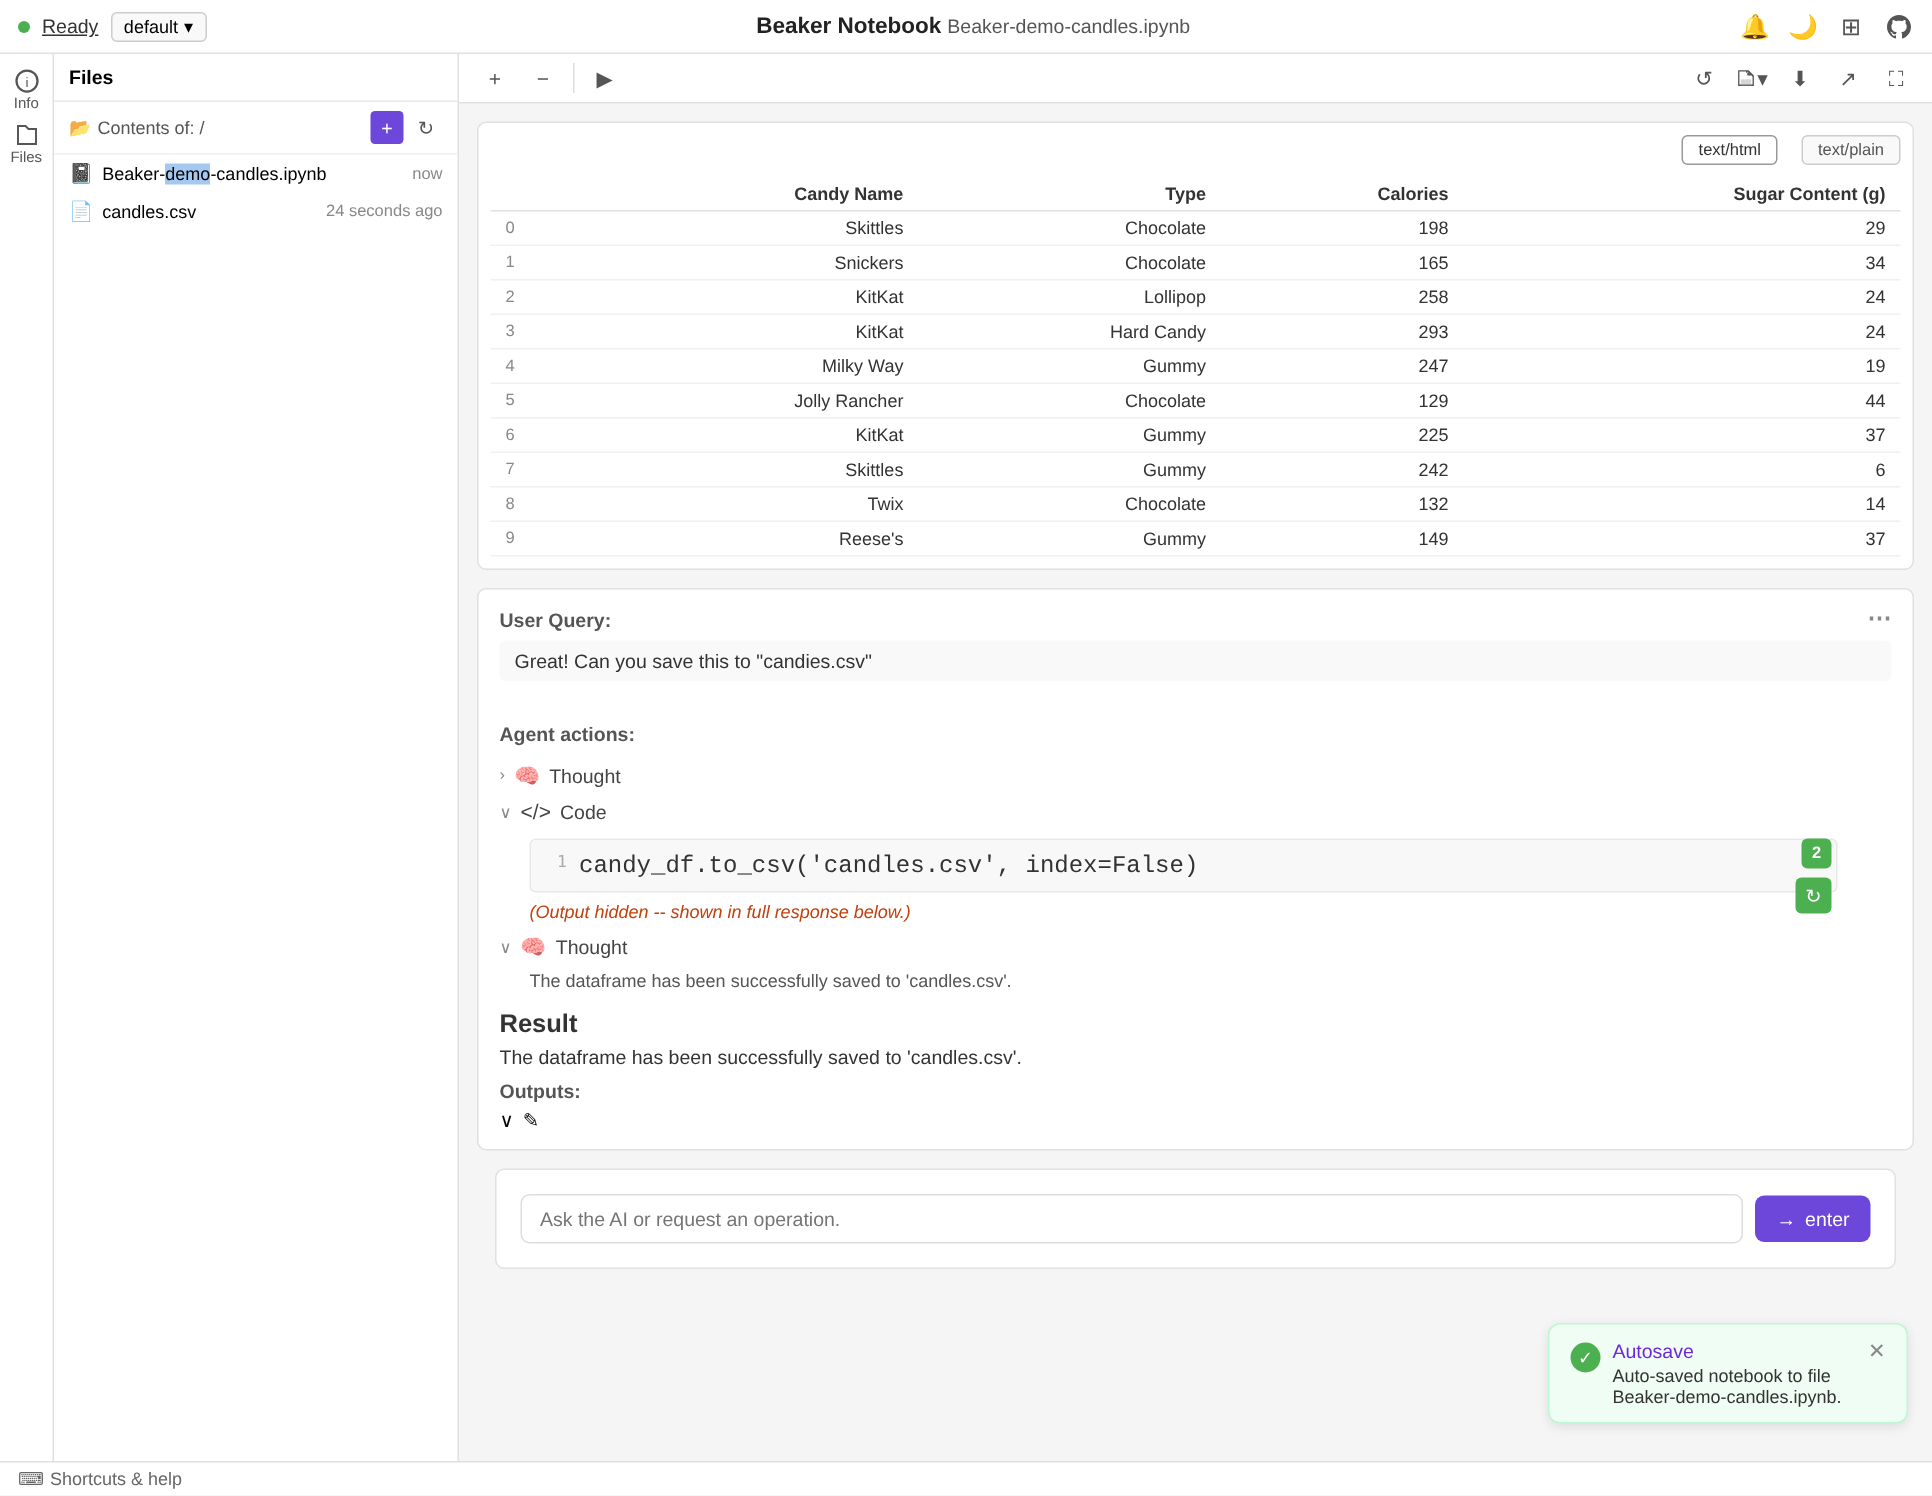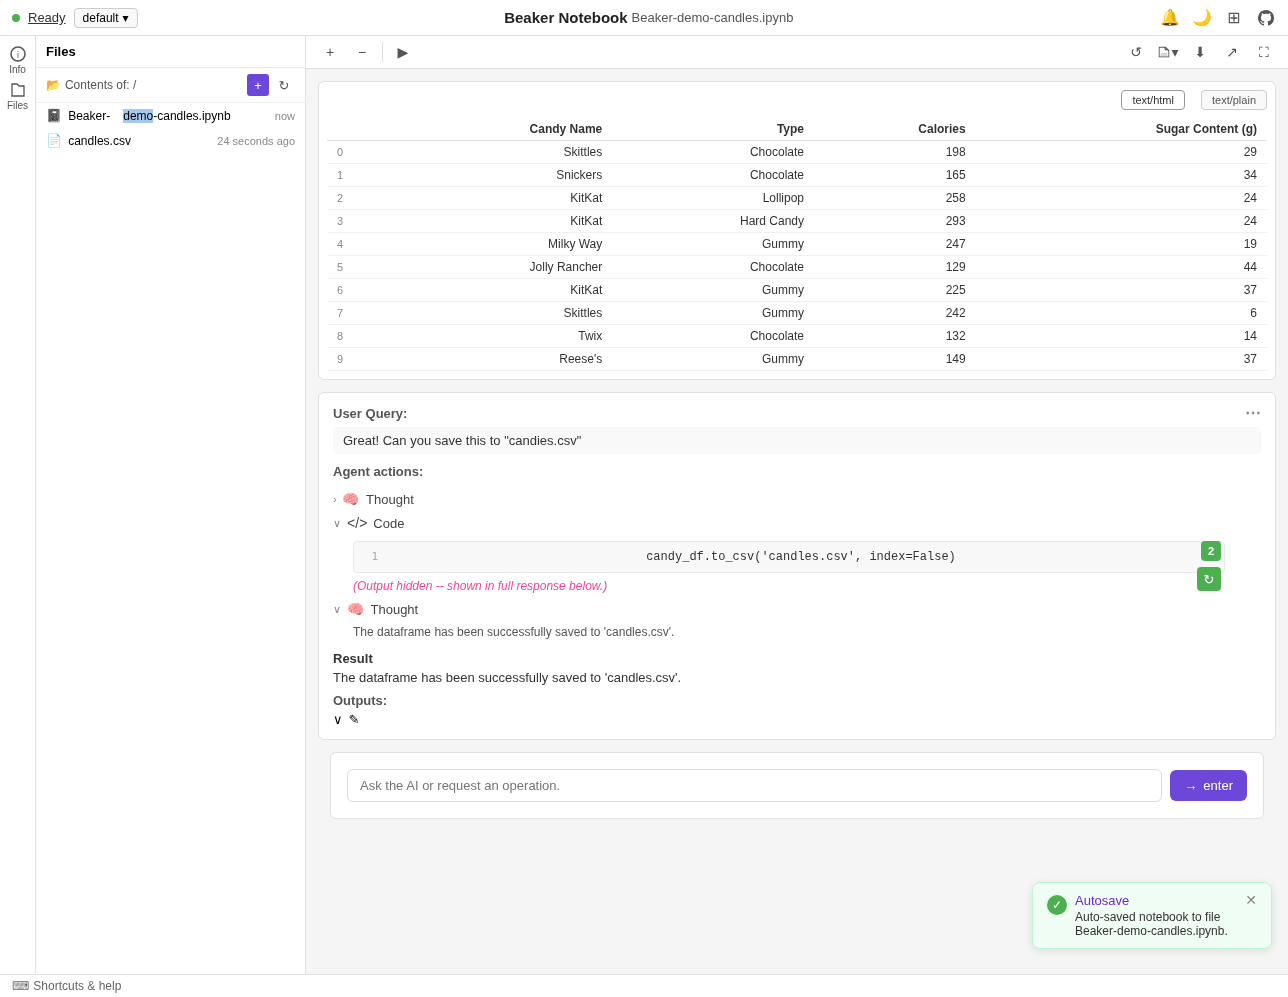--- a/index.html
+++ b/index.html
@@ -184,21 +184,20 @@
       gap: 6px;
     }
     .file-icon {
       font-size: 13px;
     }
     .file-name {
       font-size: 12px;
     }
     .file-name .highlight {
       background: #a5c8f0;
-      margin-left: 13px;
     }
     .file-modified {
       font-size: 11px;
       color: #888;
     }
 
     
     #notebook-area {
       flex: 1;
       overflow-y: auto;
@@ -308,21 +307,21 @@
       display: flex;
       align-items: center;
       justify-content: space-between;
     }
     .user-query-text {
       font-size: 13px;
       color: #333;
       padding: 6px 10px;
       background: #f9f9f9;
       border-radius: 4px;
-      margin-bottom: 10px;
+      margin-bottom: 28px;
     }
     .agent-actions-header {
       font-size: 13px;
       font-weight: 600;
       color: #555;
       margin-bottom: 8px;
     }
     .collapsible-row {
       display: flex;
       align-items: center;
@@ -355,24 +354,23 @@
     .code-line-num {
       color: #aaa;
       font-size: 11px;
       font-family: monospace;
       min-width: 16px;
       text-align: right;
       user-select: none;
     }
     .code-text {
       font-family: 'Courier New', monospace;
-      font-size: 12px;
+      font-size: 16px;
       color: #333;
       flex: 1;
-      text-align: center;
     }
     .code-badge {
       background: #4caf50;
       color: #fff;
       font-size: 11px;
       font-weight: 700;
       width: 20px; height: 20px;
       border-radius: 4px;
       display: flex; align-items: center; justify-content: center;
       position: absolute;
@@ -388,30 +386,30 @@
       display: flex; align-items: center; justify-content: center;
       cursor: pointer;
       font-size: 13px;
       position: absolute;
       right: -28px;
       top: 28px;
     }
 
     .output-hidden-note {
       font-size: 12px;
-      color: #ec4899;
+      color: #c2410c;
       font-style: italic;
       margin: 4px 0 4px 20px;
     }
 
     .result-section {
       margin-top: 12px;
     }
     .result-label {
-      font-size: 13px;
+      font-size: 17px;
       font-weight: 700;
       color: #333;
       margin-bottom: 4px;
     }
     .result-text {
       font-size: 13px;
       color: #333;
       margin-bottom: 8px;
     }
     .outputs-label {

